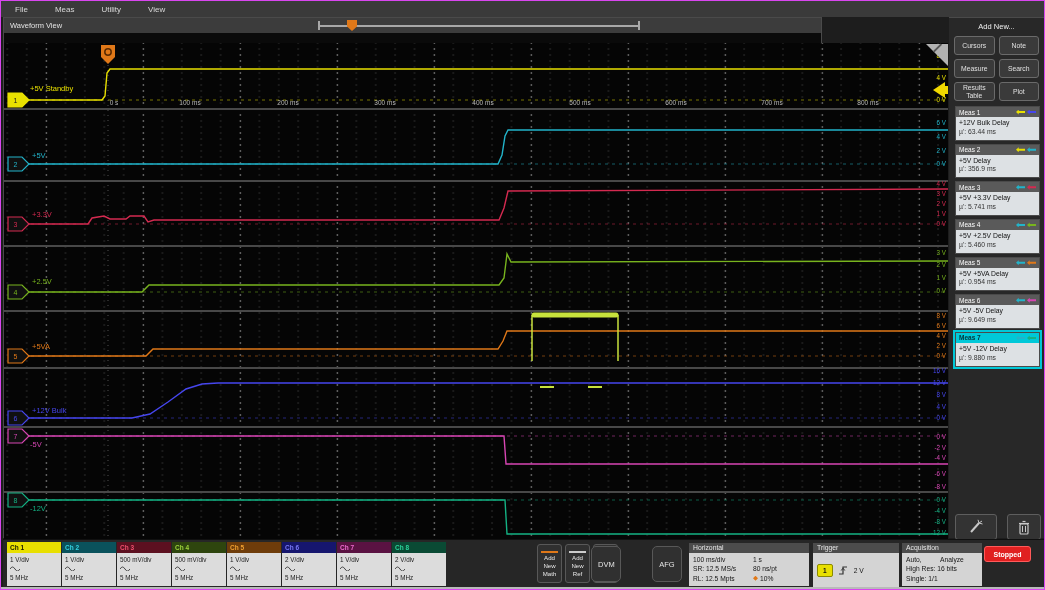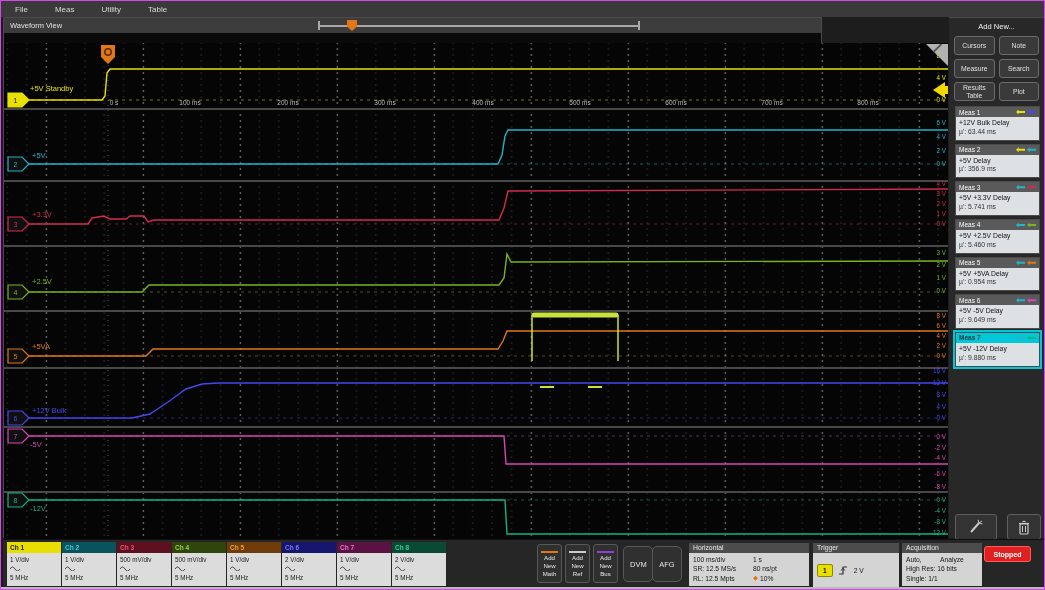--- a/index.html
+++ b/index.html
@@ -75,21 +75,21 @@
 </style>
 </head>
 <body>
 
 <div class="app">
 
   <div class="menubar" id="menubar">
       <span class="mi">File</span>
       <span class="mi">Meas</span>
       <span class="mi">Utility</span>
-      <span class="mi">Table</span>
+      <span class="mi">View</span>
     </div>
 
   <div class="wview">
     <div class="titlebar">
       <span class="wtitle">Waveform View</span>
       <div class="pan-track">
         <div class="pan-marker"></div>
       </div>
     </div>
     <div class="plot">
@@ -419,21 +419,21 @@
           <span class="ln">New</span>
           <span class="ln">Ref</span>
         </button>
         <button class="addb" style="left: 590px;">
           <i class="stripe" style="background: rgb(144, 64, 208);"></i>
           <span class="ln">Add</span>
           <span class="ln">New</span>
           <span class="ln">Bus</span>
         </button>
       </div>
-    <button class="pillbtn" style="left:620px;">DVM</button>
+    <button class="pillbtn" style="left:588px;">DVM</button>
     <button class="pillbtn" style="left:649px;">AFG</button>
 
     <div class="bpanel" style="left:686px;width:120px;">
       <div class="bpanel-head">Horizontal</div>
       <div class="bpanel-body">
         <div class="hrow">
           <span class="c1">100 ms/div</span>
           <span>1 s</span>
         </div>
         <div class="hrow">

